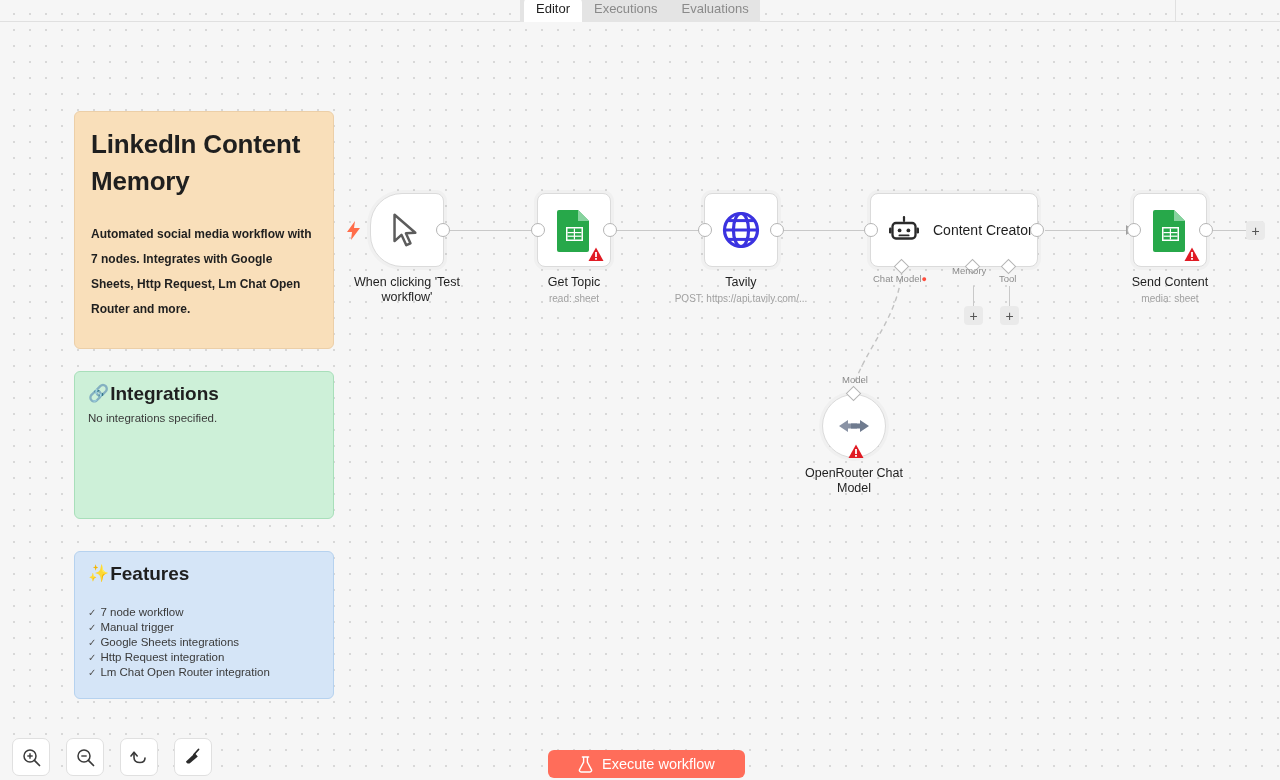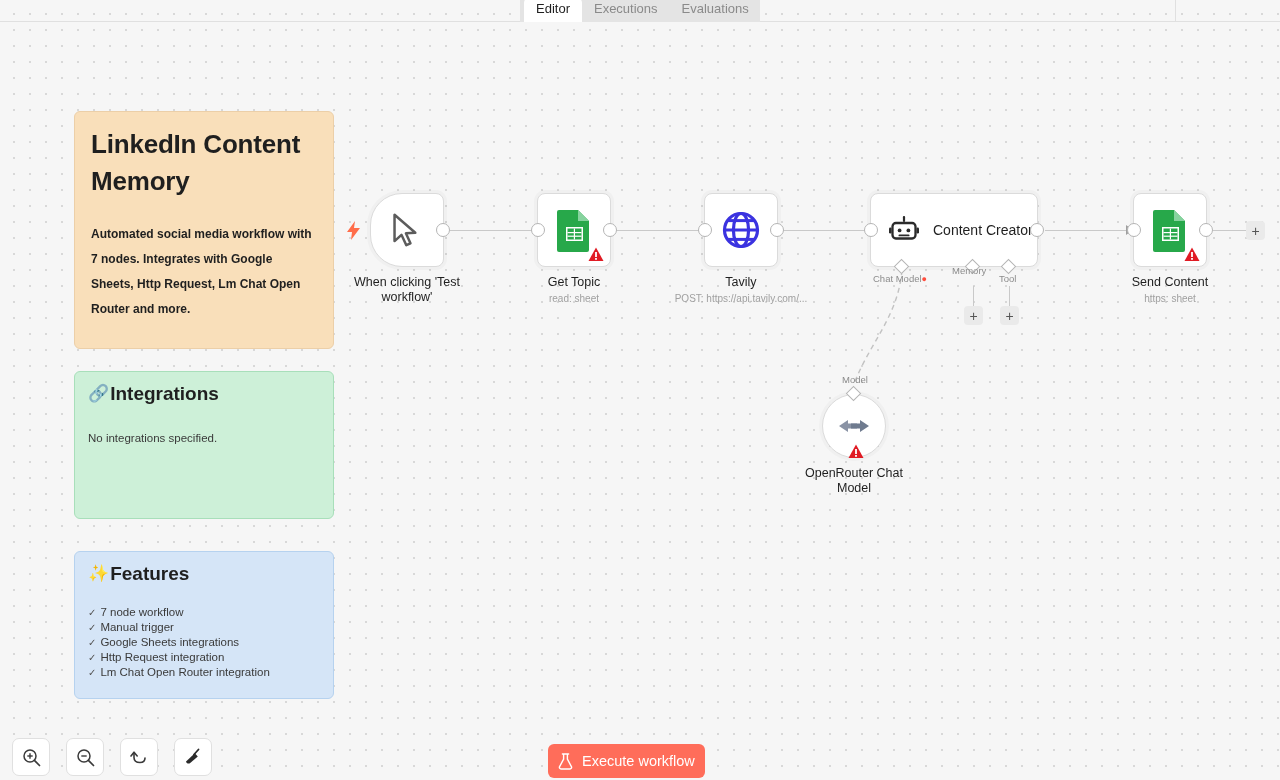--- a/index.html
+++ b/index.html
@@ -76,21 +76,21 @@
     left: 74px; top: 551px; width: 260px; height: 148px;
     background: #d5e5f7; border: 1px solid #b6d2ef;
     padding: 11px 13px;
   }
   .note-h {
     font-size: 19px; font-weight: 700; color: #1f1f1f;
     line-height: 22px; display: flex; align-items: center; gap: 0px;
   }
   .note-h .emo { font-size: 17px; margin-right: 1px; }
   .note-body {
-    margin-top: 26px; font-size: 11.5px; color: #3a3a3a; line-height: 14px;
+    margin-top: 6px; font-size: 11.5px; color: #3a3a3a; line-height: 14px;
   }
   .feat-list { margin-top: 20px; }
   .feat {
     font-size: 11.5px; color: #3a3a3a; line-height: 14px;
     display: flex; align-items: baseline; gap: 4px;
   }
   .feat .chk { color: #555; font-size: 10px; }
 
   
   .node {
@@ -200,21 +200,21 @@
     display: flex; gap: 16px; z-index: 30;
   }
   .tool-btn {
     width: 38px; height: 38px;
     background: #fff; border: 1px solid #e0e0e0; border-radius: 7px;
     display: flex; align-items: center; justify-content: center;
     cursor: pointer;
   }
   #exec-btn {
     position: absolute; left: 548px; bottom: 2px;
-    height: 34px; padding: 0 10px;
+    height: 28px; padding: 0 30px;
     background: #ff6d5a; border: none; border-radius: 6px;
     color: #fff; font-size: 14.5px; font-family: "Liberation Sans", sans-serif;
     display: flex; align-items: center; gap: 9px; cursor: pointer;
     z-index: 30;
   }
 </style>
 </head>
 <body>
 
 <div id="app">
@@ -390,21 +390,21 @@
       </svg>
       <div class="port left"></div>
       <div class="port right"></div>
       <svg class="warn" viewBox="0 0 16 15">
         <path d="M8 0.5 L15.5 14 L0.5 14 Z" fill="#e01b24"></path>
         <rect x="7.1" y="5" width="1.8" height="5" fill="#fff"></rect>
         <rect x="7.1" y="11" width="1.8" height="1.8" fill="#fff"></rect>
       </svg>
     </div>
     <div class="node-label">Send Content</div>
-    <div class="node-sub">https: sheet</div>
+    <div class="node-sub">media: sheet</div>
   </div>
 
   <div class="plus-btn" style="left:1246px; top:221px;">+</div>
 
   <div id="or-node">
     <div class="sub-label" style="left:20px; top:-20px;">Model</div>
     <div class="diamond" style="left:26px; top:-6px;"></div>
     <div class="circ-node">
       <svg width="34" height="26" viewBox="0 0 34 26">
         <path d="M2 13 L11 7 L11 10.5 L20 10.5 L20 15.5 L11 15.5 L11 19 Z" fill="#8a93a5"></path>

